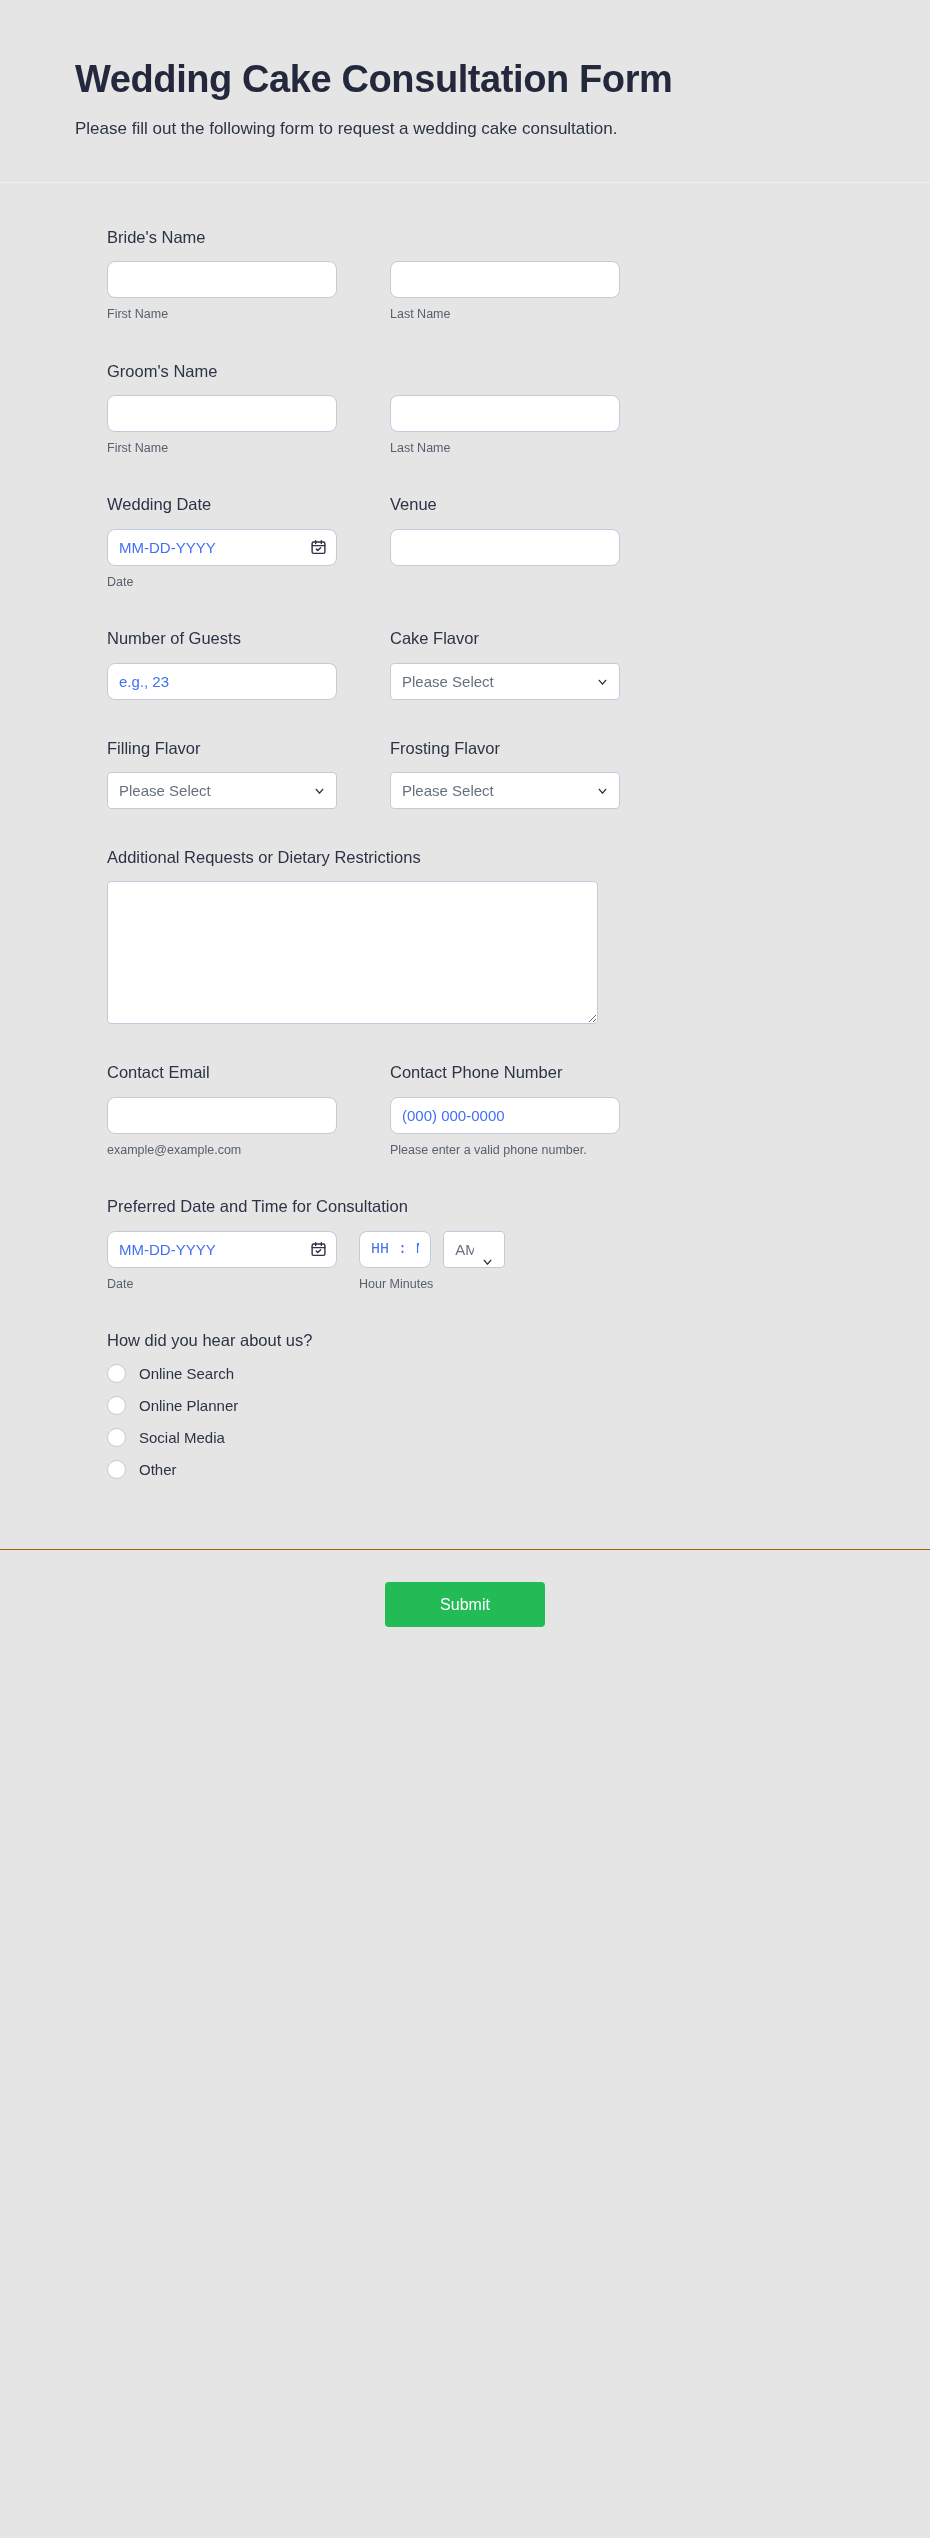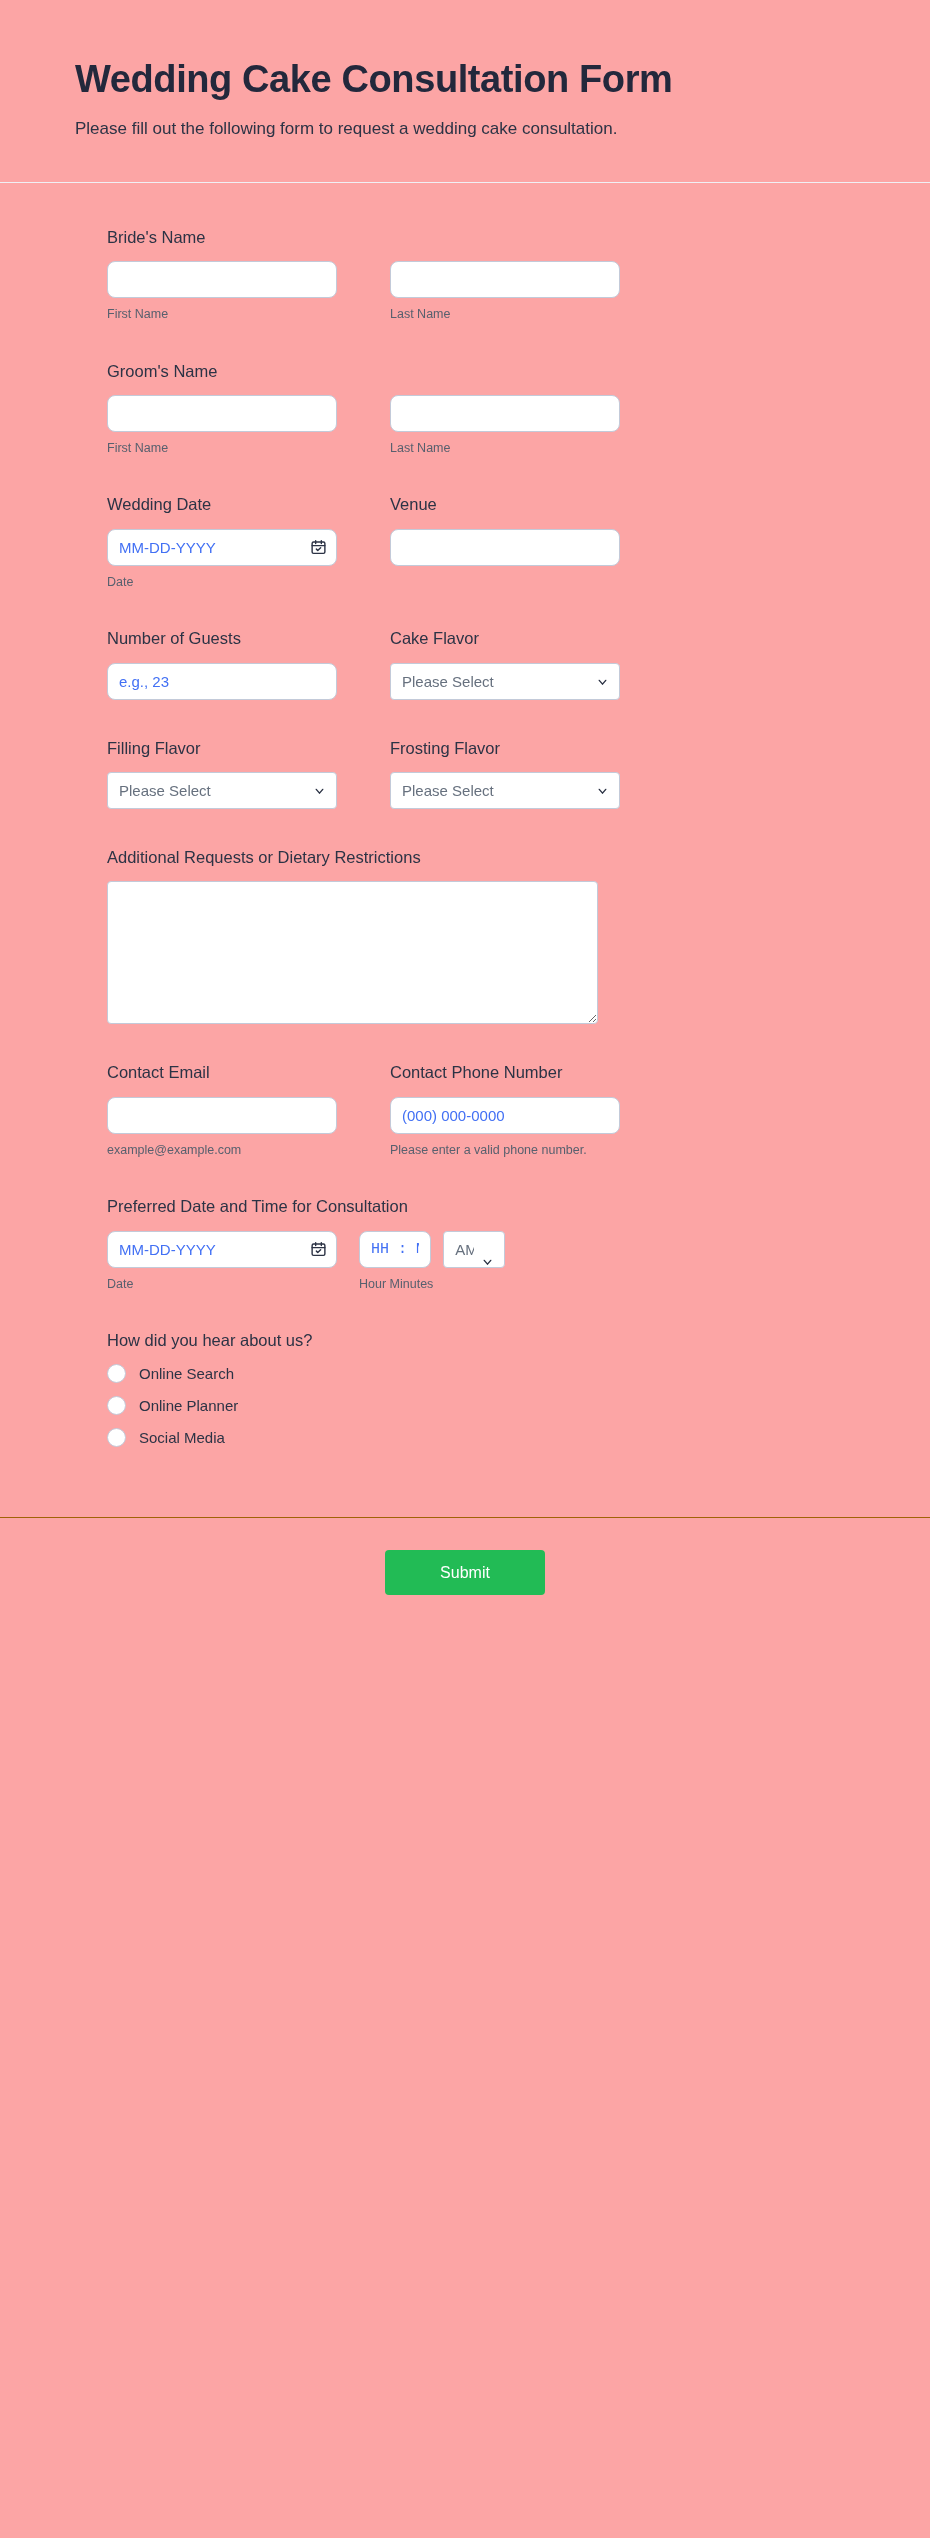--- a/index.html
+++ b/index.html
@@ -7,21 +7,21 @@
   body {
     width: 930px;
     background: #ffffff;
     font-family: "Liberation Sans", sans-serif;
     color: #2c3345;
     -webkit-font-smoothing: antialiased;
   }
   .page {
     width: 930px;
     min-height: 2538px;
-    background: #fca5a5;
+    background: #e5e5e5;
     position: relative;
   }
 
   
   .form-header {
     padding: 58px 75px 40px 75px;
     border-bottom: 1px solid #f0f0f5;
   }
   .form-title {
     font-size: 38px;
@@ -405,20 +405,24 @@
           <span class="radio-label">Online Search</span>
         </label>
         <label class="radio-item">
           <span class="radio-circle"></span>
           <span class="radio-label">Online Planner</span>
         </label>
         <label class="radio-item">
           <span class="radio-circle"></span>
           <span class="radio-label">Social Media</span>
         </label>
+        <label class="radio-item">
+          <span class="radio-circle"></span>
+          <span class="radio-label">Other</span>
+        </label>
       </div>
     </div>
 
   </div>
 
   <div class="form-footer">
     <button class="submit-btn">Submit</button>
   </div>
 
 </div>

